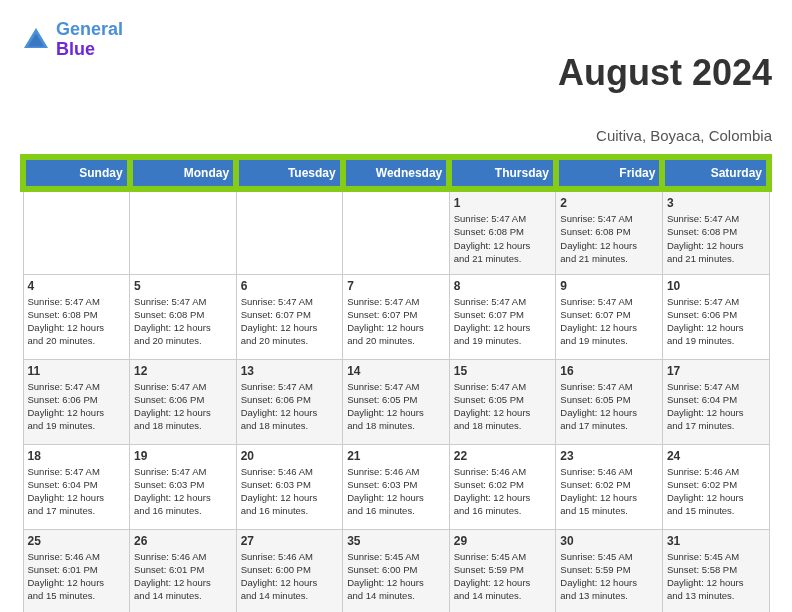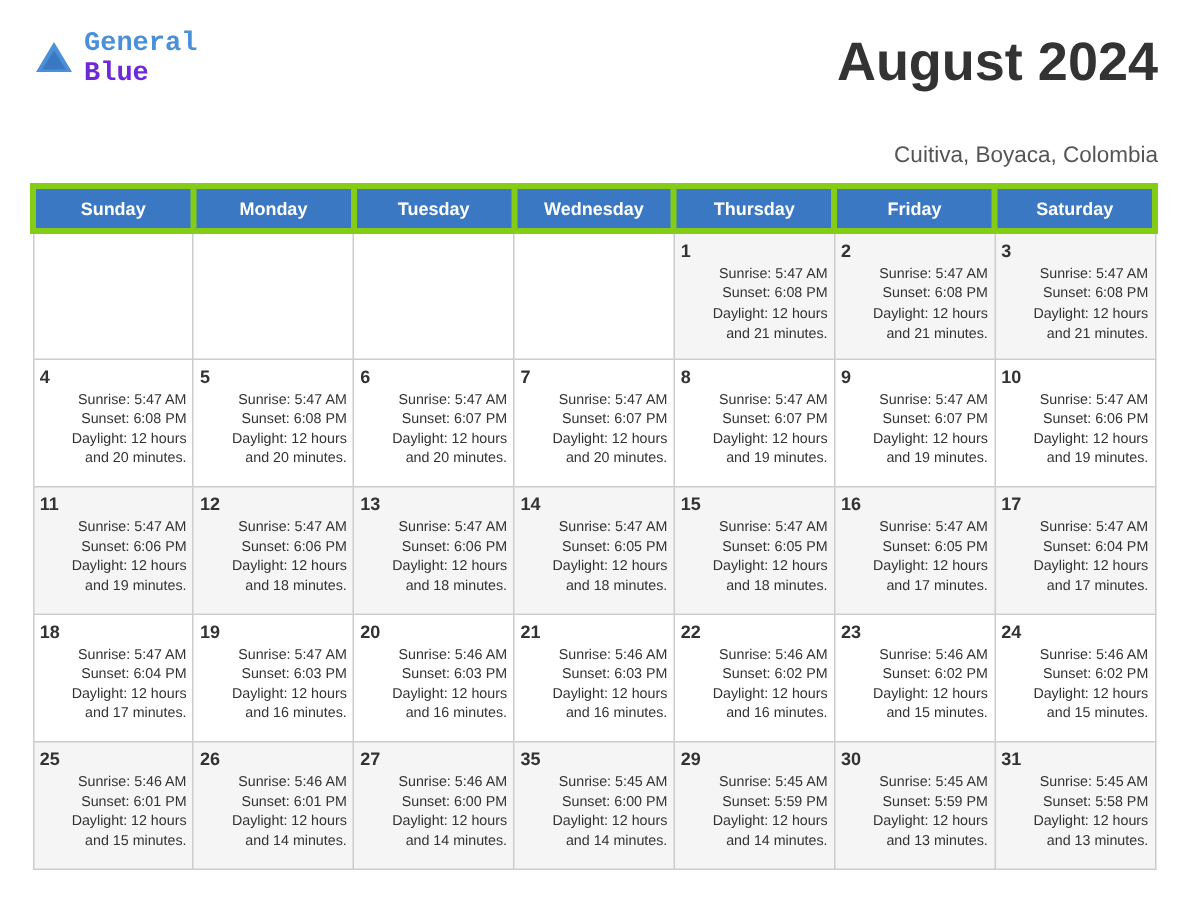--- a/index.html
+++ b/index.html
@@ -13,21 +13,20 @@
     .header {
       display: flex;
       justify-content: space-between;
       align-items: flex-start;
       margin-bottom: 10px;
     }
     .logo {
       display: flex;
       align-items: center;
       gap: 4px;
-      font-family: Liberation Mono, monospace;
     }
     .logo-text {
       font-size: 18px;
       font-weight: bold;
       color: #333;
       line-height: 1.1;
     }
     .logo-text span {
       color: #4a90d9;
     }
@@ -35,38 +34,39 @@
       width: 32px;
       height: 32px;
     }
     .title-block {
       text-align: right;
     }
     .month-title {
       font-size: 36px;
       font-weight: bold;
       color: #333;
+      margin-top: 32px;
     }
     .location {
       font-size: 15px;
       color: #555;
       margin-top: 33px;
     }
     table {
       width: 100%;
       border-collapse: collapse;
       font-size: 10px;
     }
     thead tr th {
       background-color: #3a78c3;
       color: #fff;
       padding: 6px 4px;
-      text-align: center;
+      text-align: right;
       font-size: 12px;
-      border: 4px solid #84cc16;
+      border: 6px solid #84cc16;
     }
     tbody tr td {
       border: 1px solid #ccc;
       vertical-align: top;
       padding: 4px;
       height: 85px;
       background: #fff;
     }
     tbody tr:nth-child(odd) td {
       background: #f5f5f5;
@@ -74,21 +74,20 @@
     .day-number {
       font-size: 12px;
       font-weight: bold;
       color: #333;
       margin-bottom: 2px;
     }
     .day-info {
       color: #333;
       font-size: 9.5px;
       line-height: 1.4;
-      text-align: right;
     }
     .empty-cell {
       background: #fff !important;
     }
   </style>
 </head>
 <body>
 
 <div class="header">
   <div class="logo">

